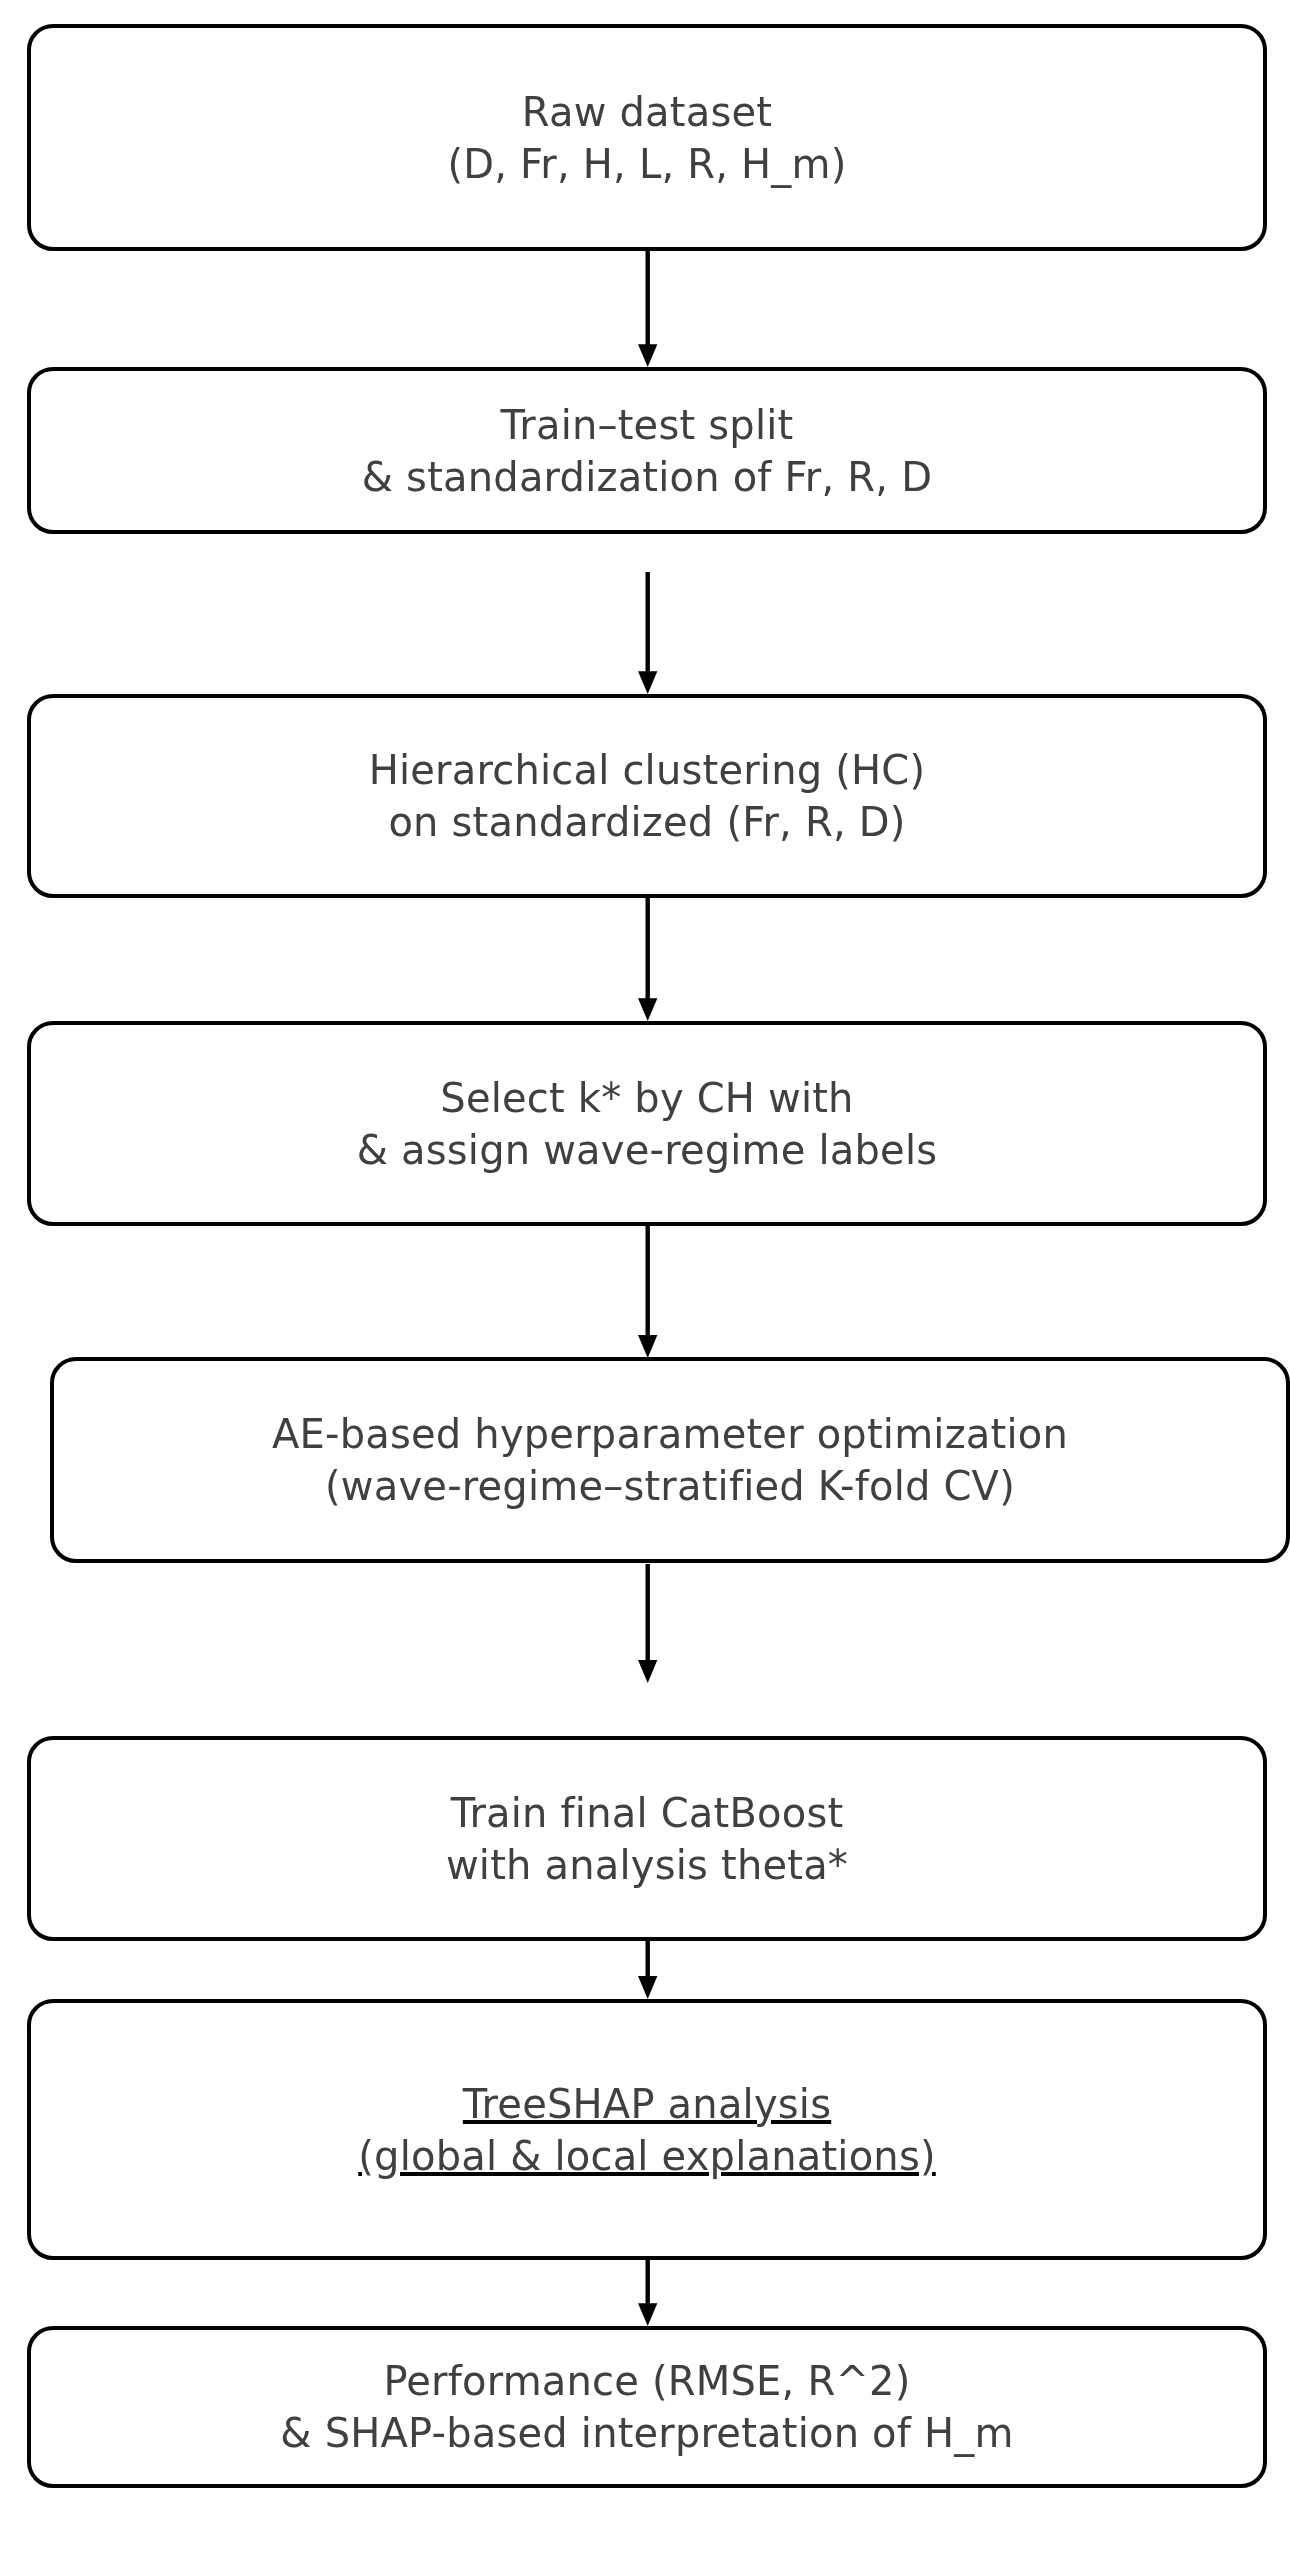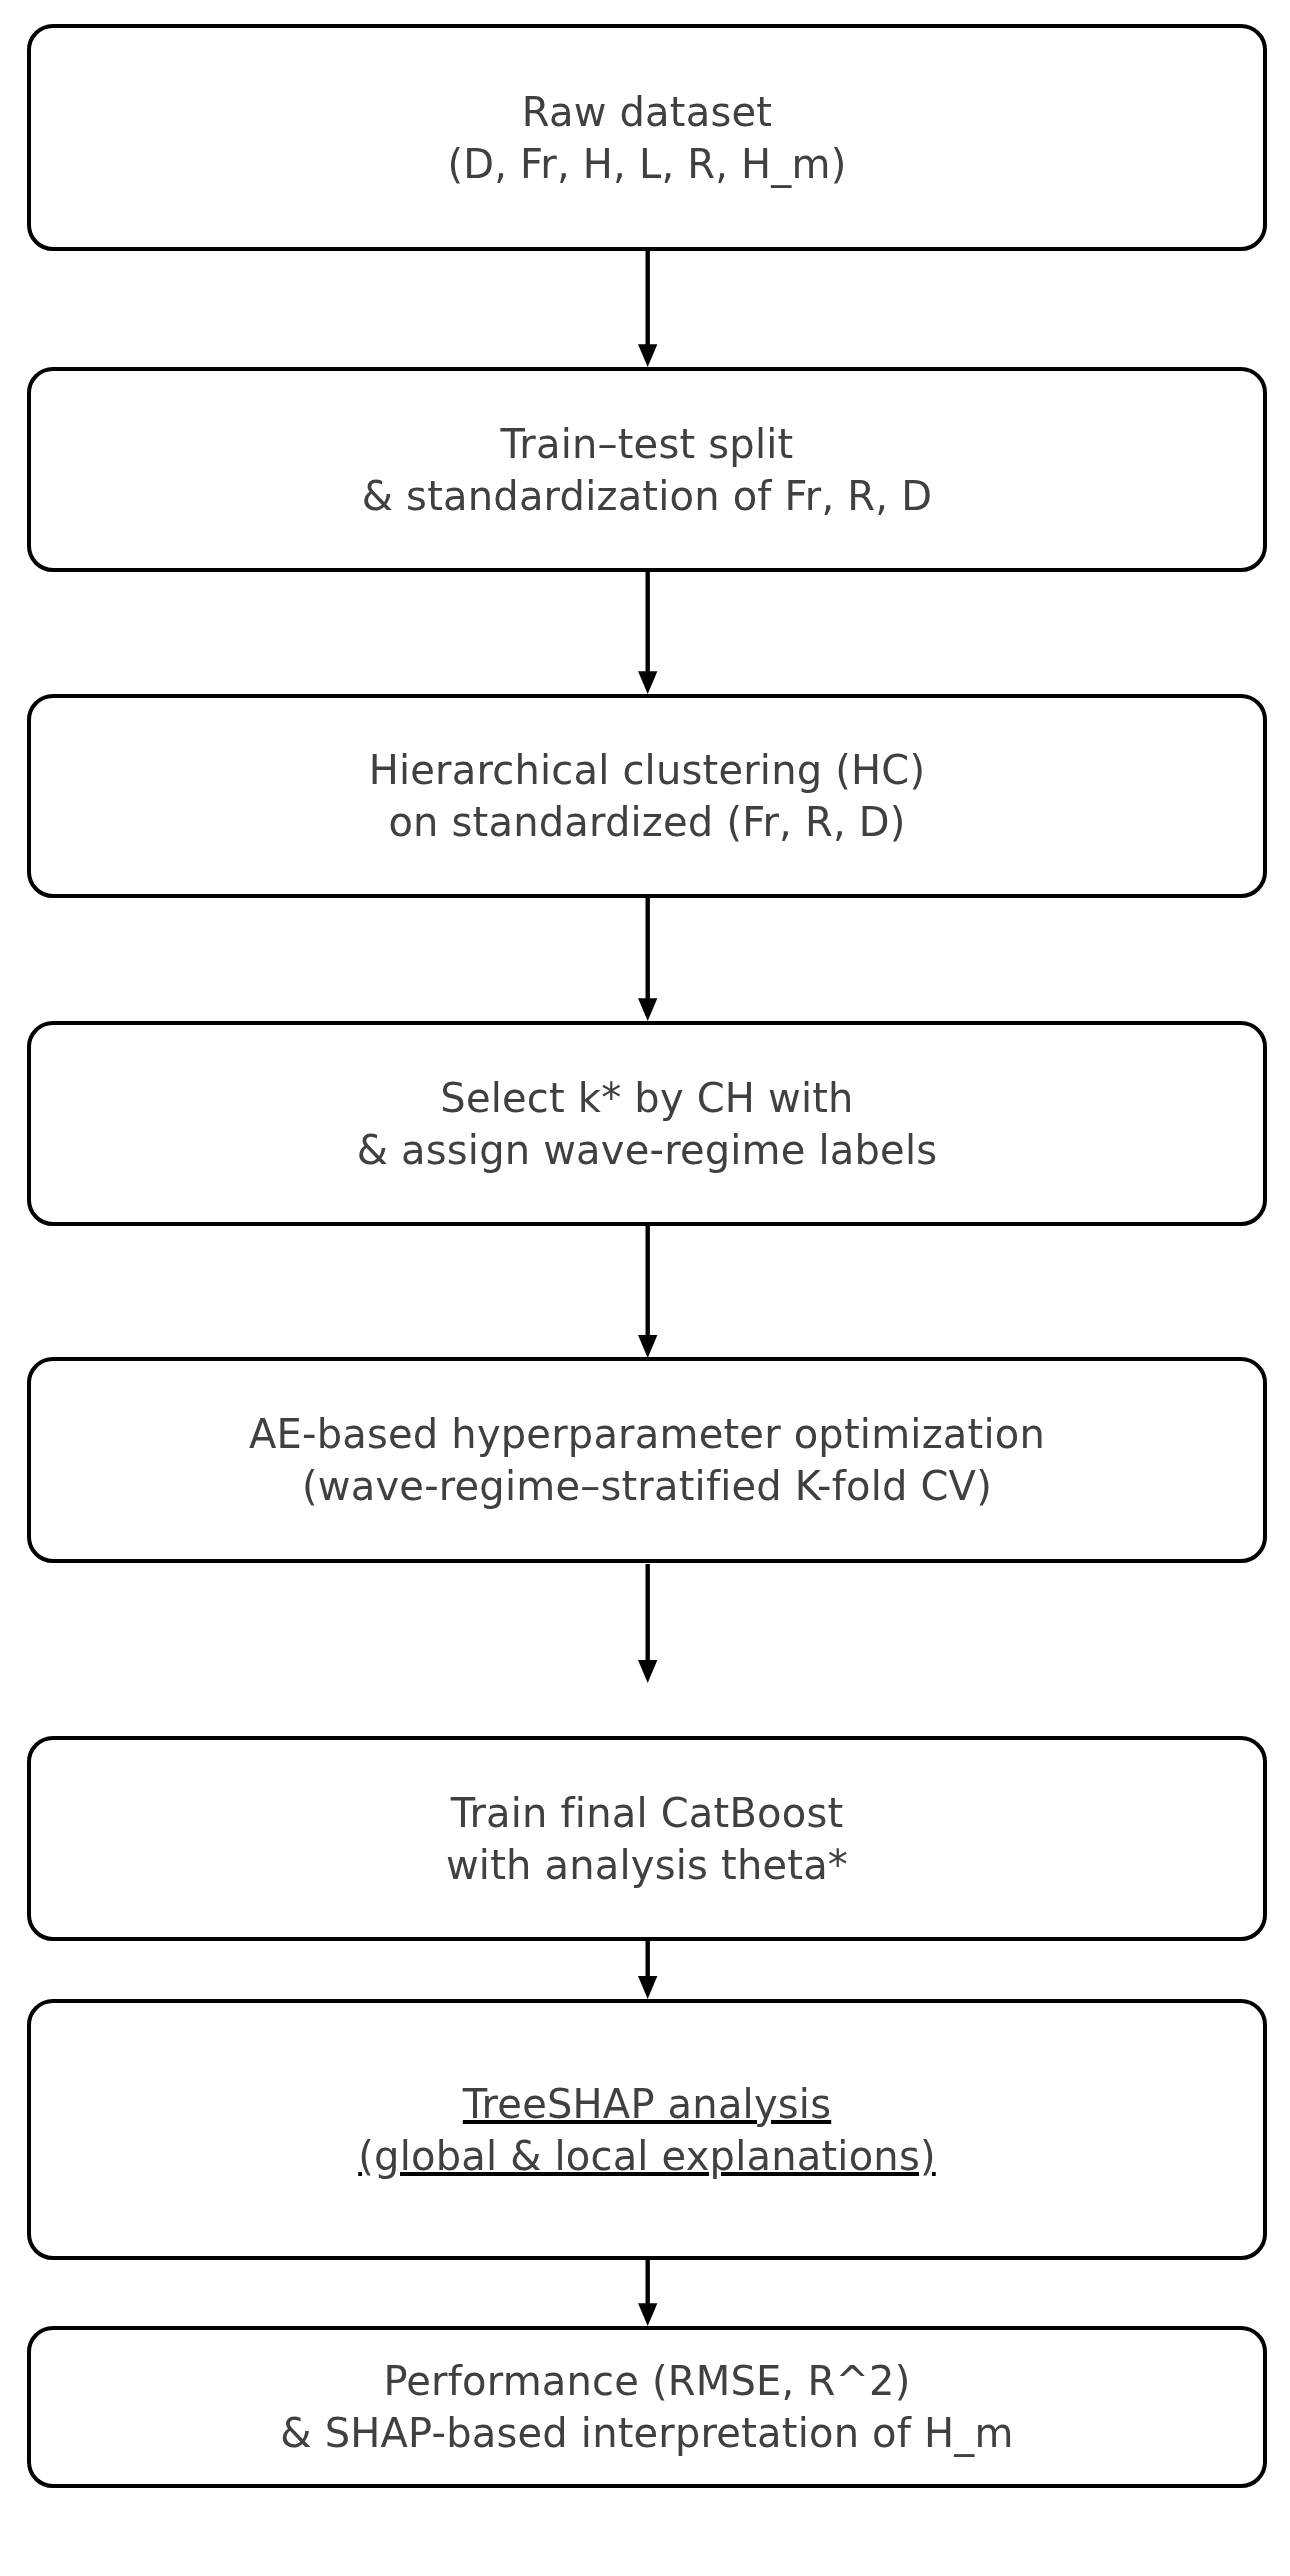--- a/index.html
+++ b/index.html
@@ -93,33 +93,33 @@
     <div class="flow-arrow" style="top: 2203px; height: 123px;">
       <svg viewBox="0 0 1469 140" preserveAspectRatio="none">
         <line x1="737" y1="0" x2="737" y2="120" stroke="#000000" stroke-width="5"></line>
         <polygon points="726,114 748,114 737,140" fill="#000000"></polygon>
       </svg>
     </div>
     <div class="flow-node" style="top: 24px; height: 227px;">
       <div class="node-line">Raw dataset</div>
       <div class="node-line">(D, Fr, H, L, R, H_m)</div>
     </div>
-    <div class="flow-node" style="top: 367px; height: 205px;">
+    <div class="flow-node" style="top: 367px; height: 167px;">
       <div class="node-line">Train–test split</div>
       <div class="node-line">&amp; standardization of Fr, R, D</div>
     </div>
     <div class="flow-node" style="top: 694px; height: 204px;">
       <div class="node-line">Hierarchical clustering (HC)</div>
       <div class="node-line">on standardized (Fr, R, D)</div>
     </div>
     <div class="flow-node" style="top: 1021px; height: 205px;">
       <div class="node-line">Select k* by CH with</div>
       <div class="node-line">&amp; assign wave-regime labels</div>
     </div>
-    <div class="flow-node" style="top: 1357px; height: 206px;">
+    <div class="flow-node" style="top: 1357px; height: 206px; margin-left: 23px;">
       <div class="node-line">AE-based hyperparameter optimization</div>
       <div class="node-line">(wave-regime–stratified K-fold CV)</div>
     </div>
     <div class="flow-node" style="top: 1736px; height: 205px;">
       <div class="node-line">Train final CatBoost</div>
       <div class="node-line">with analysis theta*</div>
     </div>
     <div class="flow-node" style="top: 1999px; height: 261px; text-decoration: underline;">
       <div class="node-line">TreeSHAP analysis</div>
       <div class="node-line">(global &amp; local explanations)</div>

